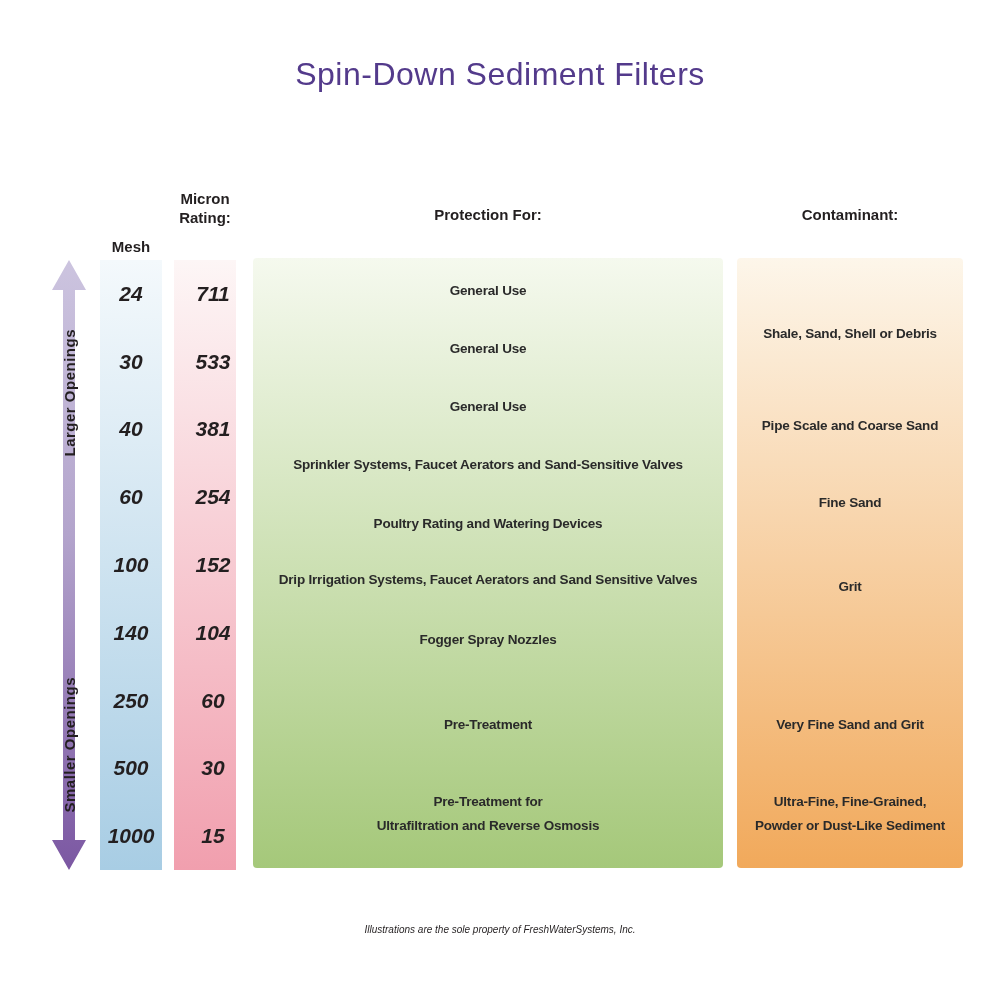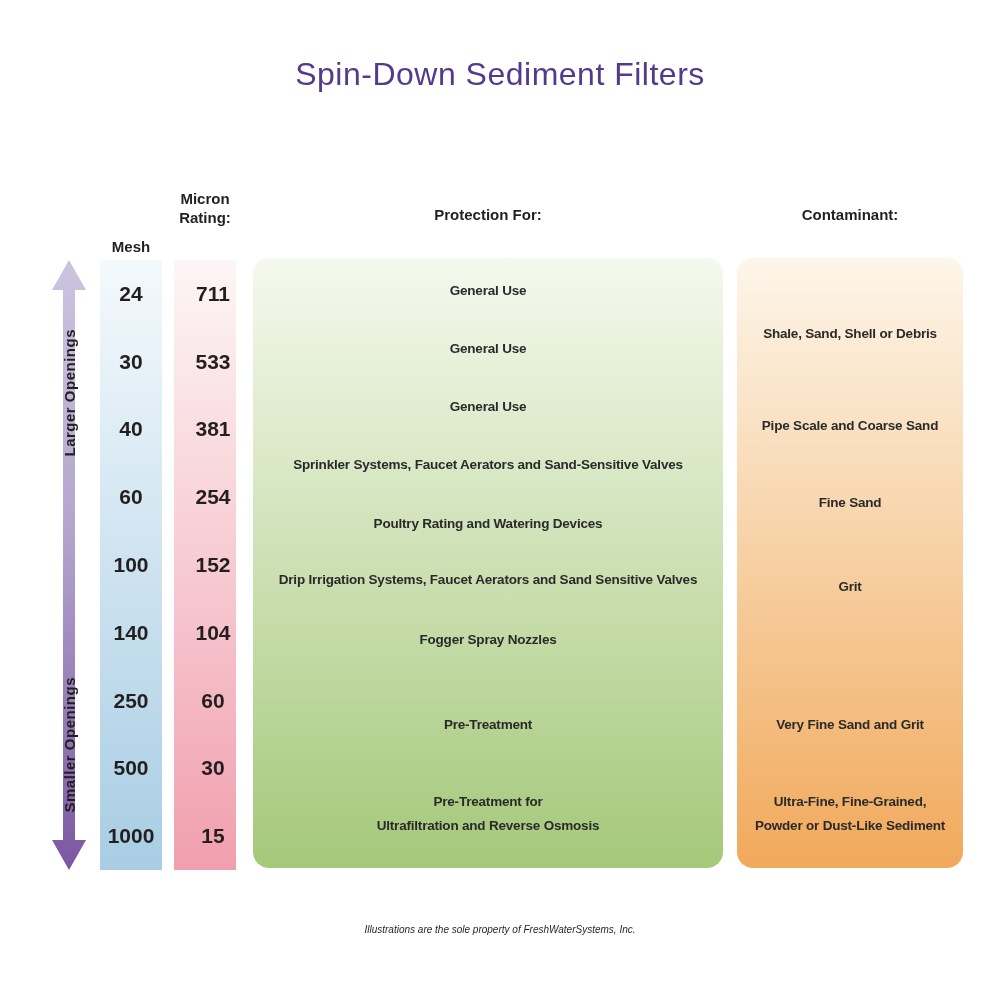--- a/index.html
+++ b/index.html
@@ -44,24 +44,24 @@
     left:100px;
     background:linear-gradient(to bottom, var(--mesh-top,#f4f9fc), var(--mesh-bottom,#a8cde4));
   }
   .strip.micron {
     left:174px;
     background:linear-gradient(to bottom, var(--micron-top,#fdf6f6), var(--micron-bottom,#f19fae));
     padding-left:16px;
   }
   .cell {
     flex:1; display:flex; align-items:center; justify-content:center;
-    font-weight:bold; font-size:21px; color:#231f20;
+    font-weight:bold; font-size:21px; color:#231f20;font-style:italic;
   }
 
-  .panel { position:absolute; top:258px; height:610px; border-radius:16px; }
+  .panel { position:absolute; top:258px; height:610px; border-radius:4px; }
   .panel.protection {
     left:253px; width:470px;
     background:linear-gradient(to bottom, var(--protection-top,#f5f9ee), var(--protection-bottom,#a5c87a));
   }
   .panel.contaminant {
     left:737px; width:226px;
     background:linear-gradient(to bottom, var(--contaminant-top,#fdf6ea), var(--contaminant-bottom,#f1a95b));
   }
   .panel-item {
     position:absolute; left:2px; right:2px; text-align:center;

